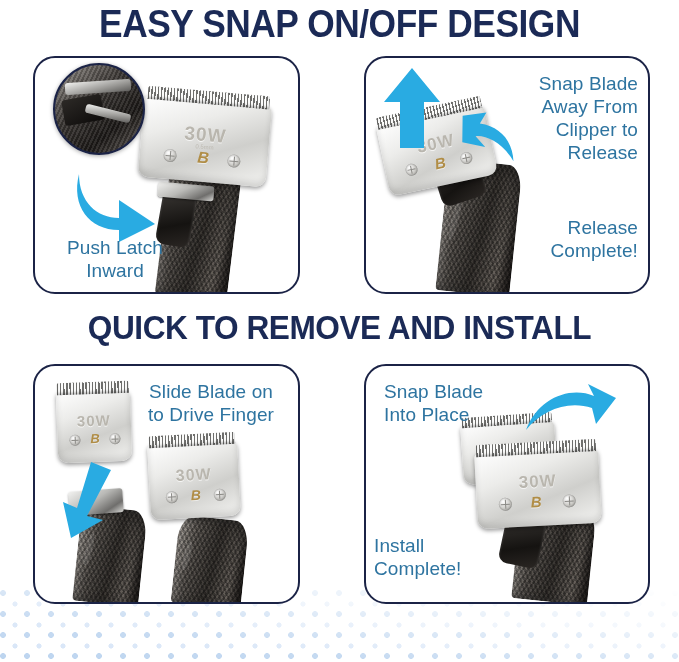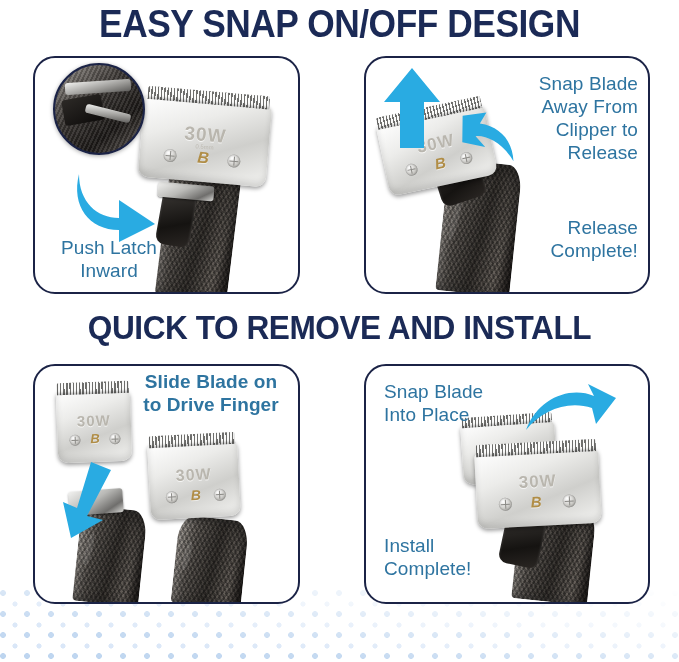--- a/index.html
+++ b/index.html
@@ -159,21 +159,21 @@
     <div class="inset" style="left:18px;top:5px;width:88px;height:88px;">
       <div class="bar" style="left:10px;top:16px;width:66px;height:12px;transform:rotate(-4deg);"></div>
       <div class="blk" style="left:8px;top:32px;width:40px;height:26px;transform:rotate(-10deg);"></div>
       <div class="bar" style="left:30px;top:44px;width:46px;height:9px;transform:rotate(14deg);"></div>
     </div>
 
     <svg class="arrow" style="left:32px;top:110px;width:92px;height:74px;" viewBox="0 0 92 74">
       <path d="M12 6 C12 34 30 50 52 50 L52 32 L88 56 L52 74 L52 62 C22 62 4 38 12 6 Z" fill="#29abe2"></path>
     </svg>
 
-    <div class="cap center" style="left:8px;top:178px;width:132px;">Push Latch
+    <div class="cap center" style="left:14px;top:178px;width:132px;">Push Latch
 Inward</div>
   </div>
 
   <div class="panel" id="panel-2">
 
     <div class="clipper">
       <div class="body" style="left:76px;top:104px;width:74px;height:132px;
            transform:rotate(6deg);"></div>
       <div class="latch" style="left:70px;top:98px;width:46px;height:46px;
            transform:rotate(-18deg);"></div>
@@ -237,21 +237,21 @@
         <div class="screw" style="left:16px;top:48px;width:12px;height:12px;"></div>
         <div class="blogo" style="left:41px;top:45px;font-size:14px;">B</div>
         <div class="screw" style="left:64px;top:48px;width:12px;height:12px;"></div>
       </div>
     </div>
 
     <svg class="arrow" style="left:22px;top:96px;width:56px;height:76px;" viewBox="0 0 56 76">
       <path d="M34 0 L54 8 L30 54 L46 58 L14 76 L6 40 L20 46 Z" fill="#29abe2"></path>
     </svg>
 
-    <div class="cap center" style="left:96px;top:4px;width:160px;font-weight:bold;">Slide Blade on
+    <div class="cap center" style="left:96px;top:14px;width:160px;">Slide Blade on
 to Drive Finger</div>
   </div>
 
   <div class="panel" id="panel-4">
 
     <div class="clipper">
       <div class="body" style="left:150px;top:140px;width:76px;height:96px;
            transform:rotate(6deg);"></div>
       <div class="latch" style="left:136px;top:152px;width:40px;height:48px;
            transform:rotate(12deg);"></div>
@@ -271,17 +271,17 @@
       </div>
     </div>
 
     <svg class="arrow" style="left:158px;top:18px;width:92px;height:60px;" viewBox="0 0 92 60">
       <path d="M2 46 C14 14 46 2 70 12 L64 0 L92 14 L72 40 L68 24 C44 16 18 26 2 46 Z" fill="#29abe2"></path>
     </svg>
 
     <div class="cap left" style="left:18px;top:14px;width:160px;">Snap Blade
 Into Place</div>
 
-    <div class="cap left" style="left:18px;top:168px;width:160px;">Install
+    <div class="cap left" style="left:8px;top:168px;width:160px;">Install
 Complete!</div>
   </div>
 
 </div>
 
 </body></html>

